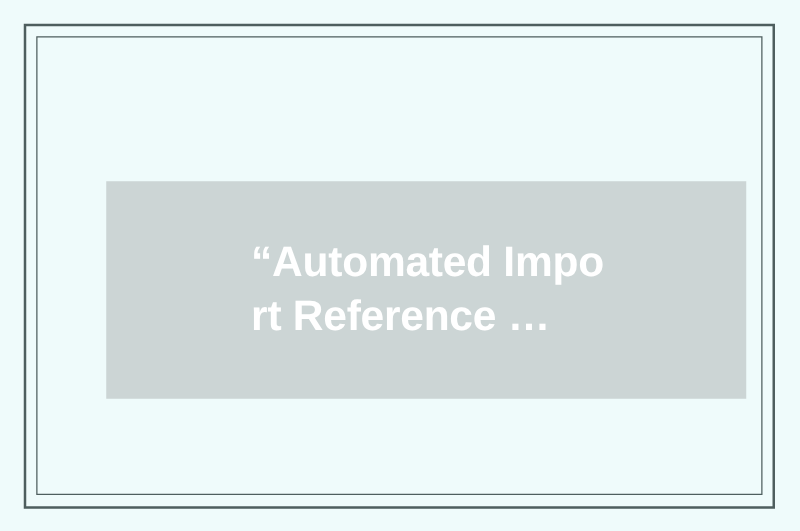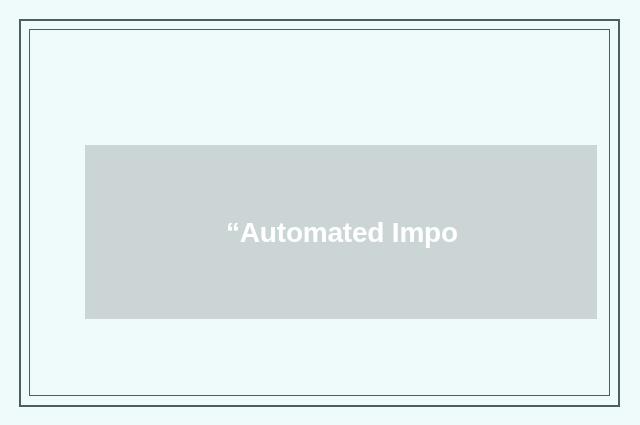--- a/index.html
+++ b/index.html
@@ -51,21 +51,21 @@
 
   .placeholder-caption {
     position: absolute;
     left: 0;
     right: 0;
     top: 50%;
     transform: translateY(-50%);
     text-align: center;
     color: #ffffff;
     font-family: "Liberation Sans", sans-serif;
-    font-size: 28px;
+    font-size: 34px;
     font-weight: bold;
     line-height: 43px;
     letter-spacing: -0.2px;
     white-space: nowrap;
   }
 
   .placeholder-caption .caption-line {
     display: block;
     padding-left: 2px;
   }
@@ -79,16 +79,17 @@
 </head>
 <body>
 
 <div class="page-frame">
   <div class="page-frame-inner"></div>
 
   <div class="placeholder-block">
     <div class="placeholder-caption">
       <span class="caption-lines">
         <span class="caption-line">“Automated Impo</span>
+        <span class="caption-line">rt Reference …</span>
       </span>
     </div>
   </div>
 </div>
 
 </body></html>

